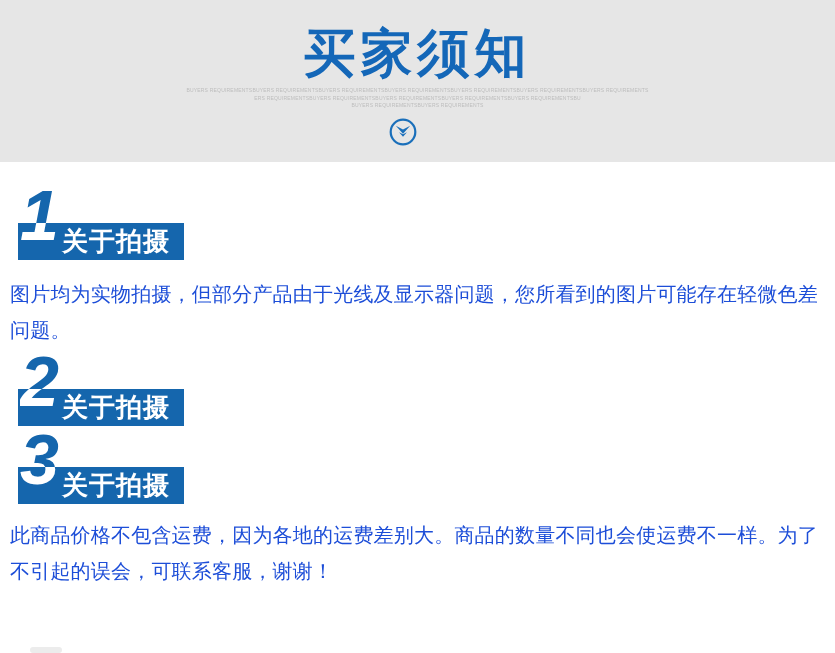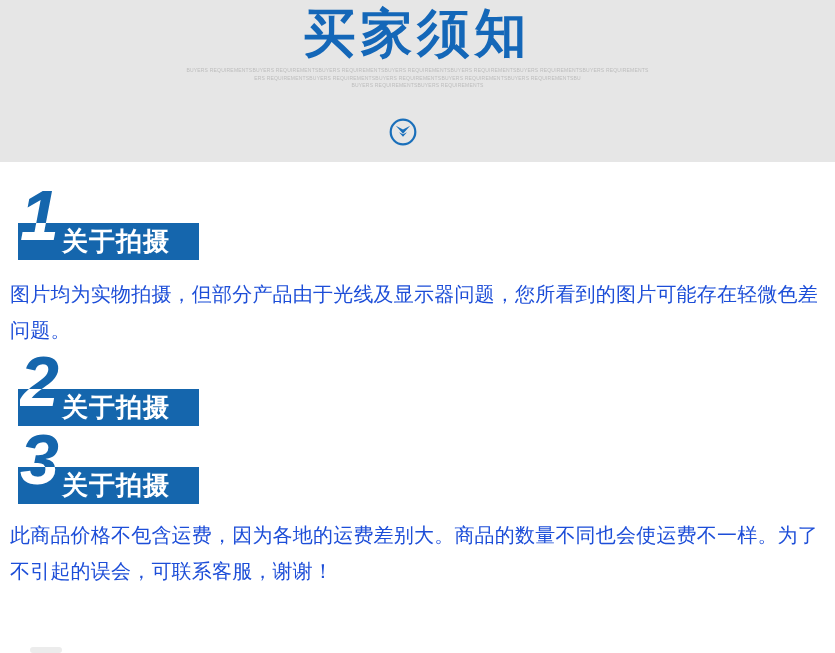--- a/index.html
+++ b/index.html
@@ -11,21 +11,21 @@
   }
 
   
   .header-band {
     width: 835px; height: 162px;
     background: #e6e6e6;
     position: relative;
     text-align: center;
   }
   .page-title {
-    padding-top: 4px;
+    padding-top: 24px;
     font-size: 52px;
     line-height: 58px;
     font-weight: bold;
     color: #1467b8;
     letter-spacing: 5px;
   }
   .subtitle { margin-top: 5px; }
   .sub-line {
     font-size: 5px;
     line-height: 7.5px;
@@ -43,21 +43,21 @@
   .content { padding: 0 10px; }
 
   .sec-head {
     position: relative;
     height: 66px;
     margin-left: 8px;
   }
   .sec-bar {
     position: absolute;
     left: 0; top: 28px;
-    width: 181px; height: 37px;
+    width: 166px; height: 37px;
     background: #1566ad;
     z-index: 2;
     display: flex;
     align-items: center;
     padding-left: 44px;
   }
   .sec-title {
     color: #ffffff;
     font-size: 26px;
     font-weight: bold;

